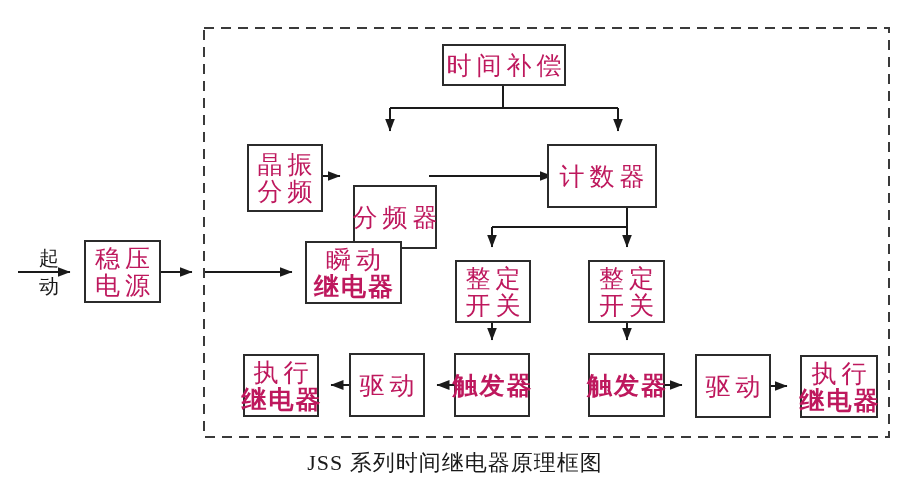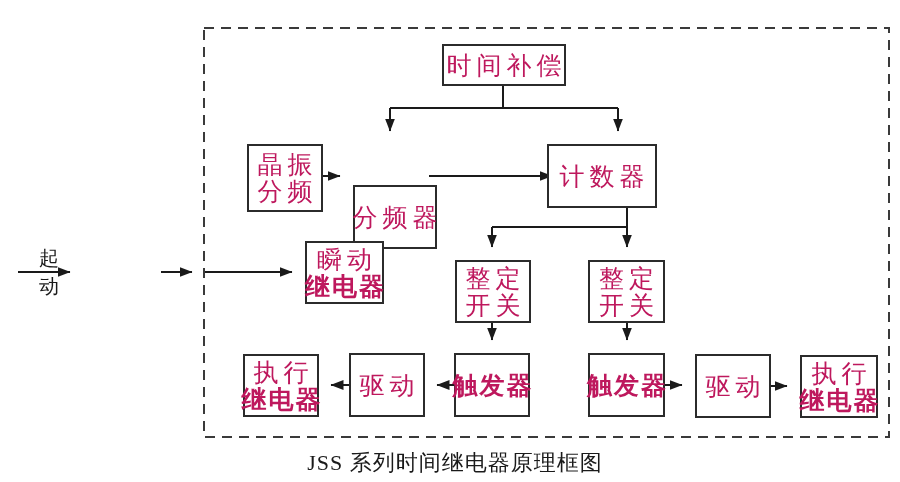--- a/index.html
+++ b/index.html
@@ -29,21 +29,21 @@
   }
   .box span { letter-spacing: 5px; margin-right: -5px; display: block; }
   .box .tight { letter-spacing: 2px; margin-right: -2px; font-weight: bold; }
 
   
   .b-timecomp   { left: 442px; top: 44px;  width: 124px; height: 42px; }
   .b-crystal    { left: 247px; top: 144px; width: 76px;  height: 68px; }
   .b-divider    { left: 353px; top: 145px; width: 84px;  height: 64px; margin-top: 40px; }
   .b-counter    { left: 547px; top: 144px; width: 110px; height: 64px; }
   .b-power      { left: 84px;  top: 240px; width: 77px;  height: 63px; }
-  .b-instant    { left: 305px; top: 241px; width: 79px;  height: 63px; }
+  .b-instant    { left: 305px; top: 241px; width: 97px;  height: 63px; }
   .b-switch-l   { left: 455px; top: 260px; width: 76px;  height: 63px; }
   .b-switch-r   { left: 588px; top: 260px; width: 77px;  height: 63px; }
   .b-trigger-l  { left: 454px; top: 353px; width: 76px;  height: 64px; }
   .b-trigger-r  { left: 588px; top: 353px; width: 77px;  height: 64px; }
   .b-drive-l    { left: 349px; top: 353px; width: 76px;  height: 64px; }
   .b-drive-r    { left: 695px; top: 354px; width: 76px;  height: 64px; }
   .b-exec-l     { left: 243px; top: 354px; width: 76px;  height: 63px; }
   .b-exec-r     { left: 800px; top: 355px; width: 78px;  height: 63px; }
 
   .start-label {
@@ -126,20 +126,24 @@
   </div>
 
   <div class="box b-divider">
     <span>分频器</span>
   </div>
 
   <div class="box b-counter">
     <span>计数器</span>
   </div>
 
+  <div class="box b-power">
+    <span>稳压</span>
+    <span>电源</span>
+  </div>
 
   <div class="box b-instant">
     <span>瞬动</span>
     <span class="tight">继电器</span>
   </div>
 
   <div class="box b-switch-l">
     <span>整定</span>
     <span>开关</span>
   </div>

